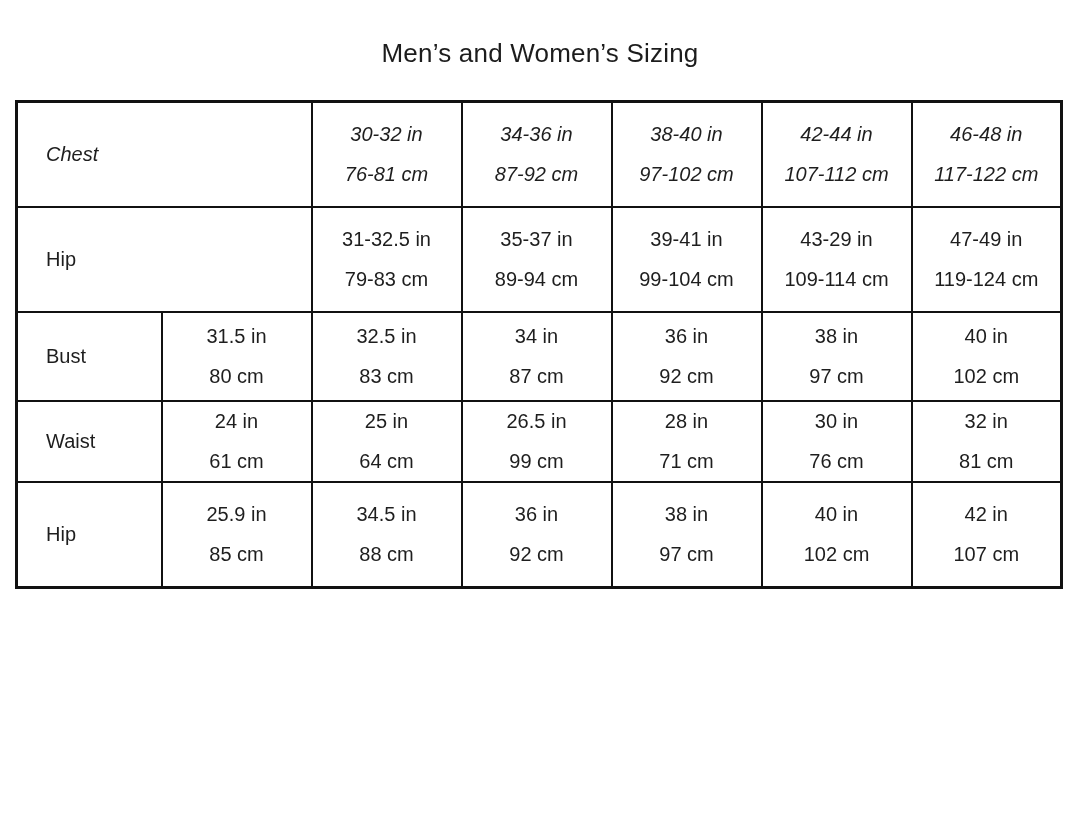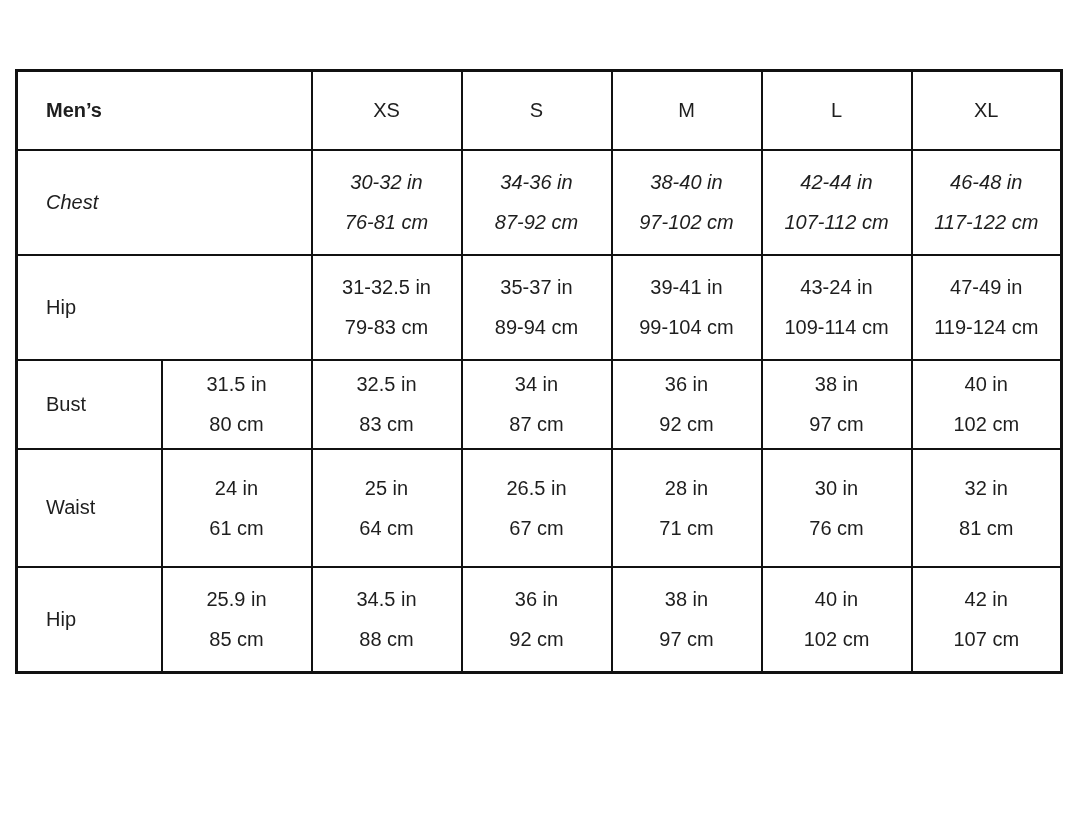--- a/index.html
+++ b/index.html
@@ -44,21 +44,21 @@
   }
   
   col.c-label { width: 145px; }
   col.c-size  { width: 150px; }
   
   tr.r-mens-head   { height: 79px;  }
   tr.r-mens-chest  { height: 105px; font-style: italic; }
   tr.r-mens-hip    { height: 105px; }
   tr.r-womens-head { height: 77px;  }
   tr.r-bust        { height: 89px; }
-  tr.r-waist       { height: 118px; }
+  tr.r-waist       { height: 81px; }
   tr.r-whip        { height: 106px; }
 
   td.label-cell {
     text-align: left;
     padding-left: 28px;
   }
   td.section-label {
     font-weight: 700;
     font-size: 21px;
     color: #151515;
@@ -75,41 +75,34 @@
   }
   .v-line + .v-line {
     margin-top: 20px;
   }
 </style>
 </head>
 <body>
 
 <div class="page">
 
+  <h1 class="title">Men’s and Women’s Sizing</h1>
 
   <table class="sizing-table">
     <colgroup>
       <col class="c-label">
       <col class="c-size">
       <col class="c-size">
       <col class="c-size">
       <col class="c-size">
       <col class="c-size">
       <col class="c-size">
     </colgroup>
     <tbody>
 
-      <tr class="r-mens-head">
-        <td colspan="2" class="label-cell section-label">Men’s</td>
-        <td class="size-cell">XS</td>
-        <td class="size-cell">S</td>
-        <td class="size-cell">M</td>
-        <td class="size-cell">L</td>
-        <td class="size-cell">XL</td>
-      </tr>
 
       <tr class="r-mens-chest">
         <td colspan="2" class="label-cell">Chest</td>
         <td class="value-cell">
           <div class="v-line">30-32 in</div>
           <div class="v-line">76-81 cm</div>
         </td>
         <td class="value-cell">
           <div class="v-line">34-36 in</div>
           <div class="v-line">87-92 cm</div>
@@ -136,21 +129,21 @@
         </td>
         <td class="value-cell">
           <div class="v-line">35-37 in</div>
           <div class="v-line">89-94 cm</div>
         </td>
         <td class="value-cell">
           <div class="v-line">39-41 in</div>
           <div class="v-line">99-104 cm</div>
         </td>
         <td class="value-cell">
-          <div class="v-line">43-24 in</div>
+          <div class="v-line">43-29 in</div>
           <div class="v-line">109-114 cm</div>
         </td>
         <td class="value-cell">
           <div class="v-line">47-49 in</div>
           <div class="v-line">119-124 cm</div>
         </td>
       </tr>
 
 
       <tr class="r-bust">
@@ -186,21 +179,21 @@
         <td class="value-cell">
           <div class="v-line">24 in</div>
           <div class="v-line">61 cm</div>
         </td>
         <td class="value-cell">
           <div class="v-line">25 in</div>
           <div class="v-line">64 cm</div>
         </td>
         <td class="value-cell">
           <div class="v-line">26.5 in</div>
-          <div class="v-line">67 cm</div>
+          <div class="v-line">99 cm</div>
         </td>
         <td class="value-cell">
           <div class="v-line">28 in</div>
           <div class="v-line">71 cm</div>
         </td>
         <td class="value-cell">
           <div class="v-line">30 in</div>
           <div class="v-line">76 cm</div>
         </td>
         <td class="value-cell">

